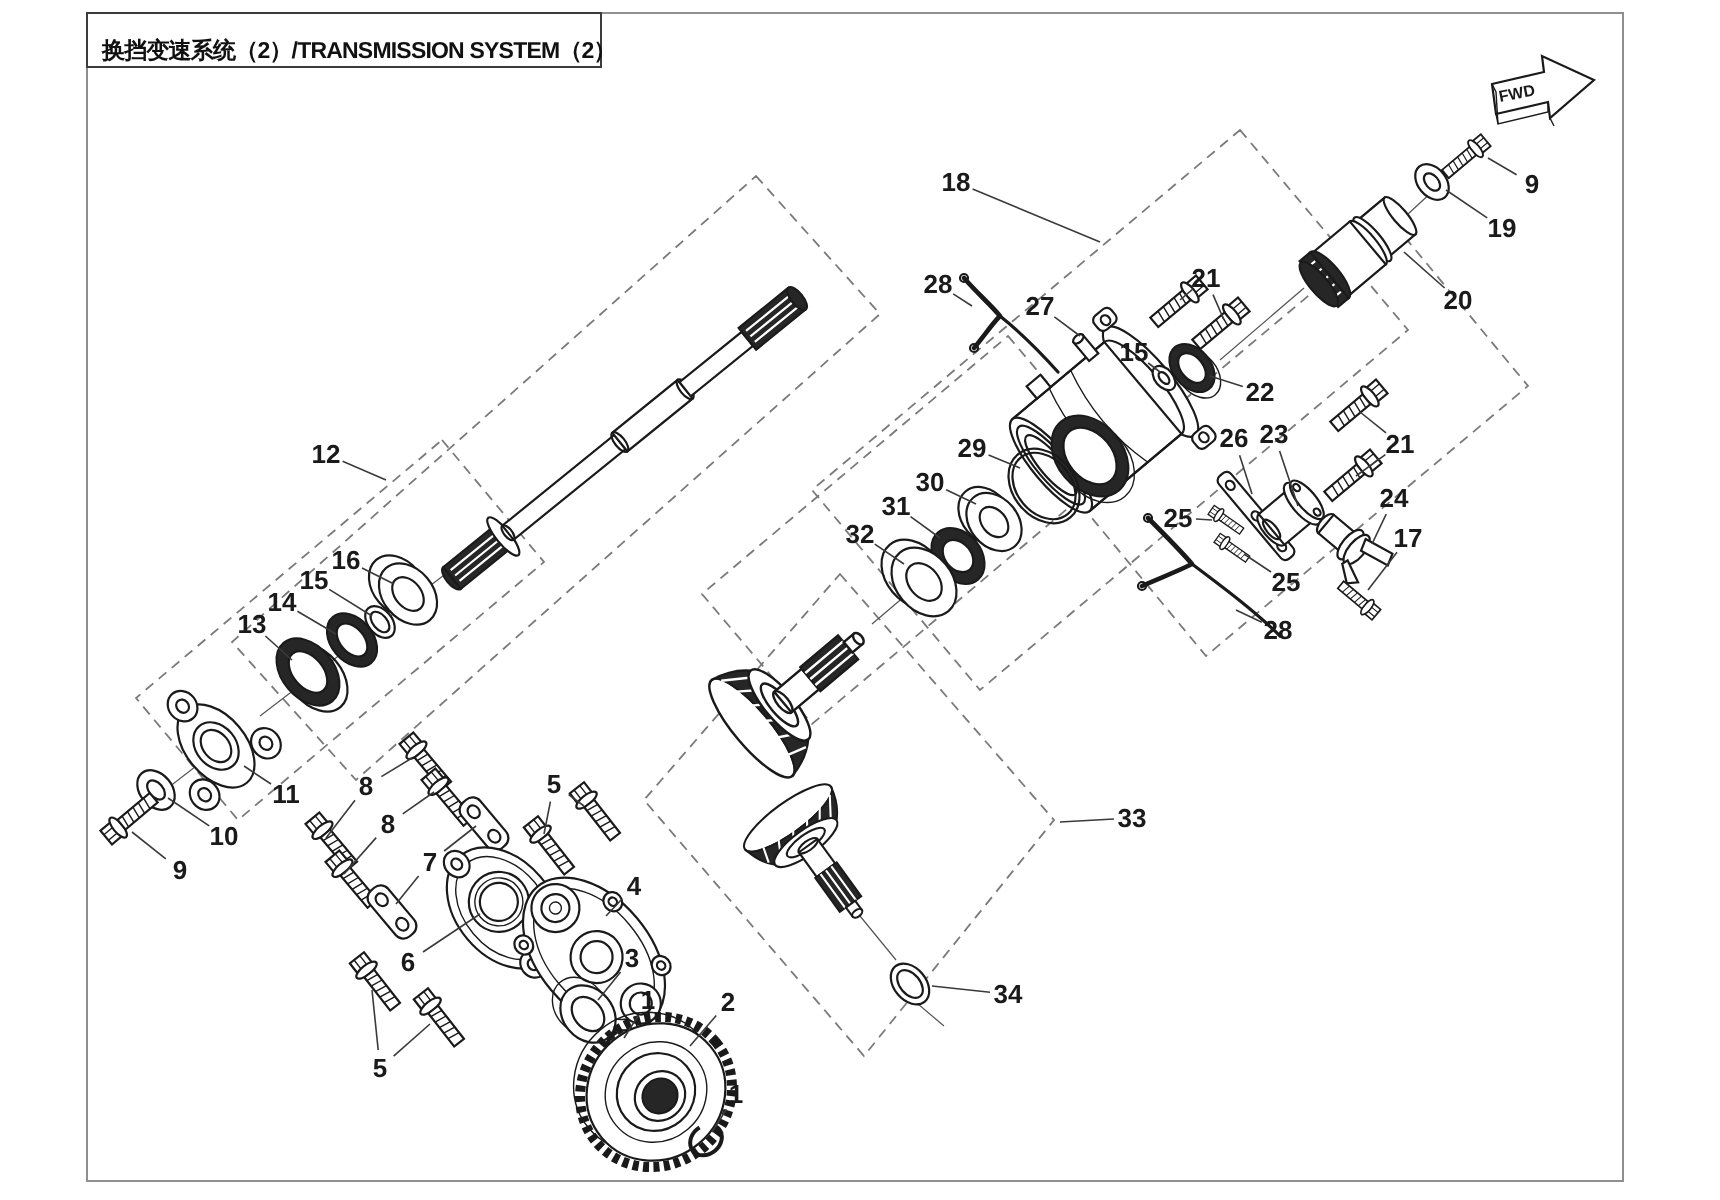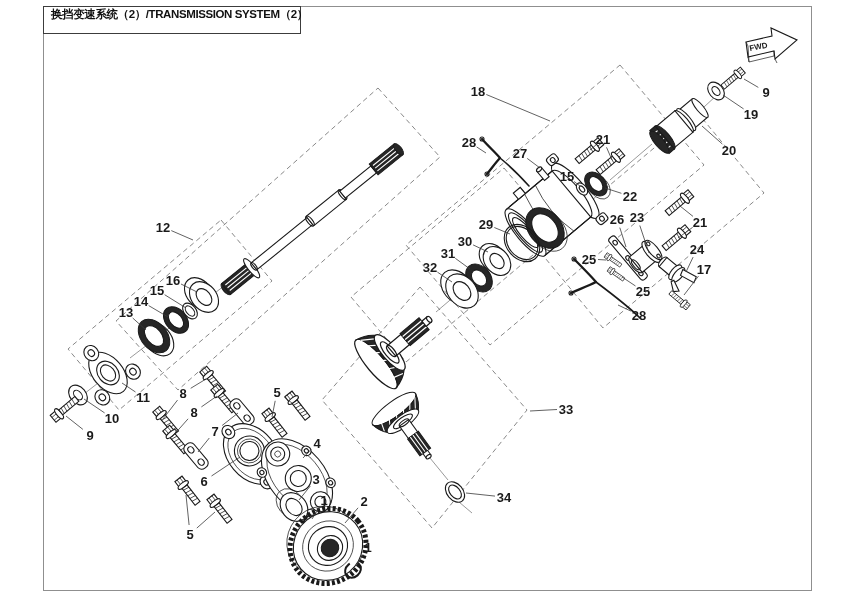--- a/index.html
+++ b/index.html
@@ -1,19 +1,19 @@
 <!DOCTYPE html>
 <html><head>
 <meta charset="utf-8">
 <style>
   :root{ --ink:#1a1a1a; --leader:#3a3a3a; --dash:#7a7a7a; --border:#8f8f8f; }
   html,body{margin:0;padding:0;background:#fff;}
   body{width:860px;height:600px;position:relative;font-family:"Liberation Sans",sans-serif;overflow:hidden;}
   .page-border{position:absolute;left:43px;top:6px;width:769px;height:585px;border:1px solid var(--border);box-sizing:border-box;background:#fff;}
-  .title-box{position:absolute;left:43px;top:6px;width:258px;height:28px;border:1.5px solid #3c3c3c;box-sizing:border-box;background:#fff;display:flex;align-items:flex-start;padding:0 0 0 7px;z-index:5;}
+  .title-box{position:absolute;left:43px;top:6px;width:258px;height:28px;border:1.5px solid #3c3c3c;box-sizing:border-box;background:#fff;display:flex;align-items:flex-end;padding:0 0 0 7px;z-index:5;}
   .title-box span{font-size:11.5px;font-weight:bold;letter-spacing:-0.4px;color:#111;white-space:nowrap;}
   svg.diagram{position:absolute;left:0;top:0;z-index:2;}
   .ln{stroke:var(--ink);stroke-width:1.1;fill:none;}
   .fw{stroke:var(--ink);stroke-width:1.1;fill:#ffffff;}
   .fd{stroke:var(--ink);stroke-width:1;fill:#262626;}
   .wl{stroke:#ffffff;stroke-width:1.1;fill:none;}
   .thin{stroke:var(--ink);stroke-width:0.7;fill:none;}
   .dash{stroke:var(--dash);stroke-width:0.9;fill:none;stroke-dasharray:5 3.5;}
   .cline{stroke:#555;stroke-width:0.6;fill:none;}
   .leader{stroke:var(--leader);stroke-width:0.8;fill:none;}

